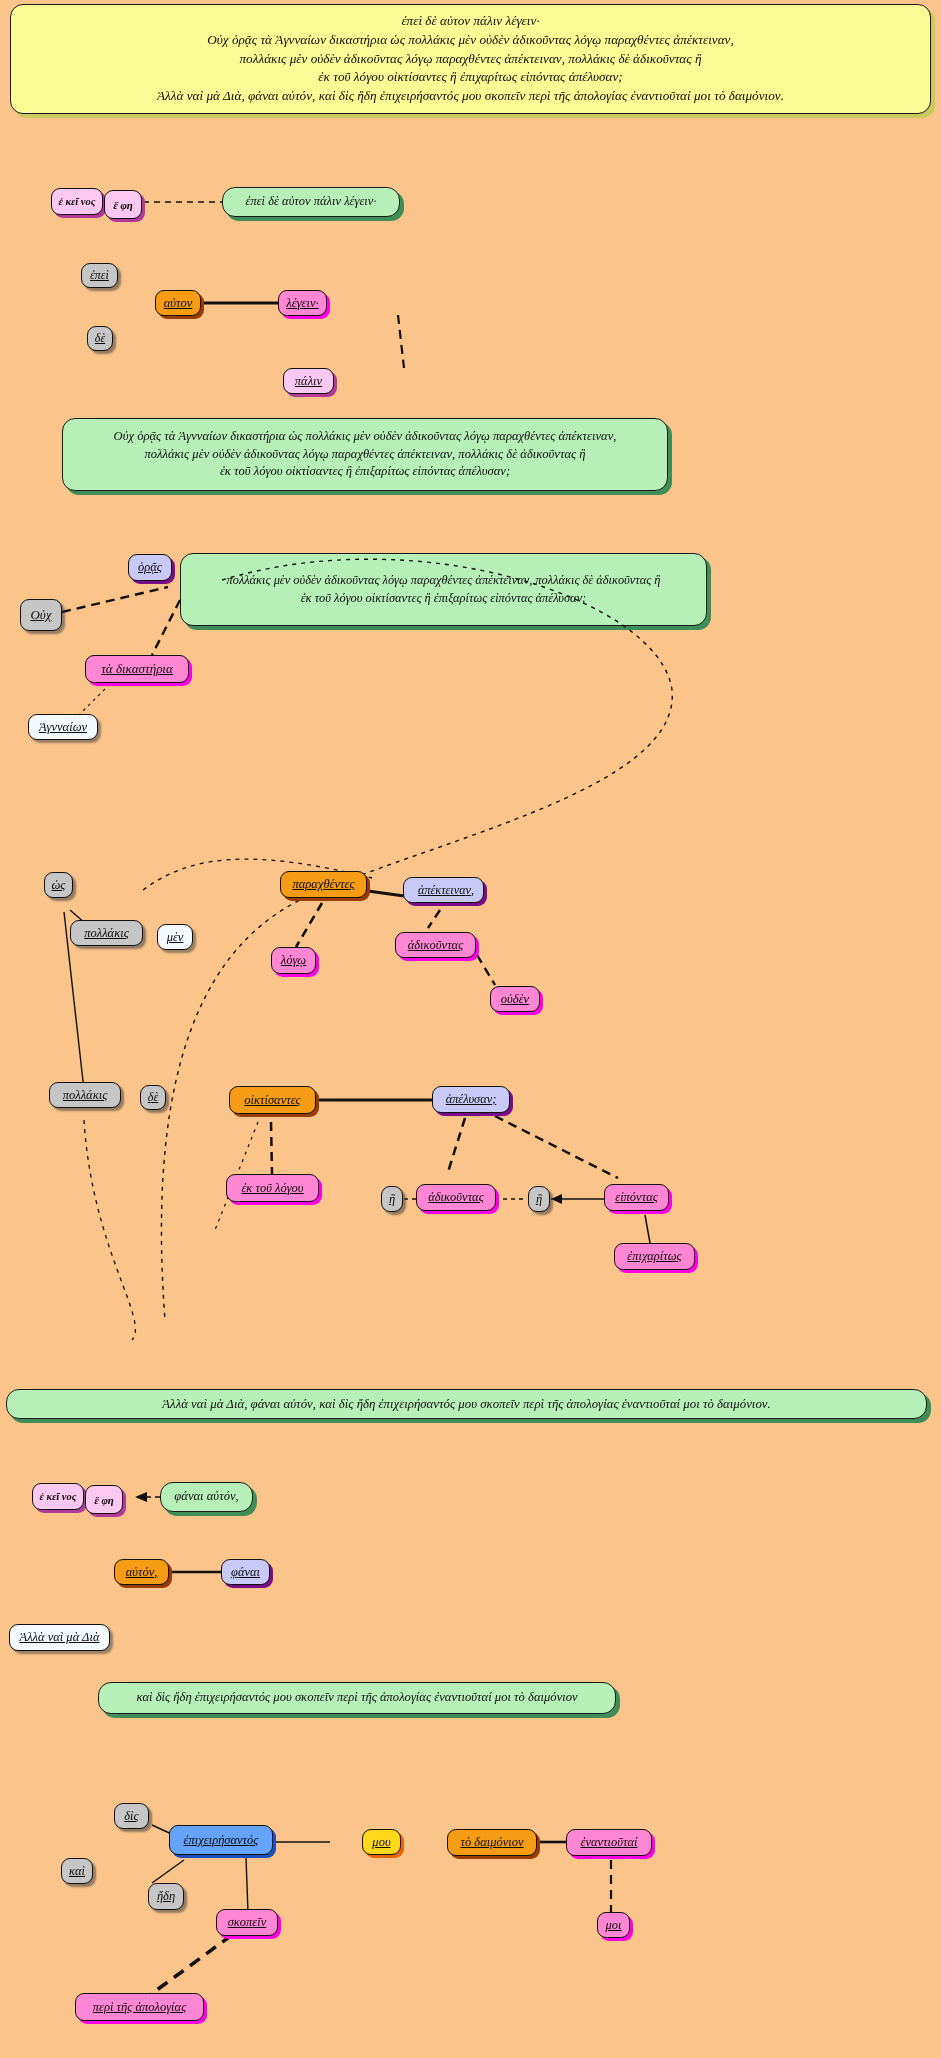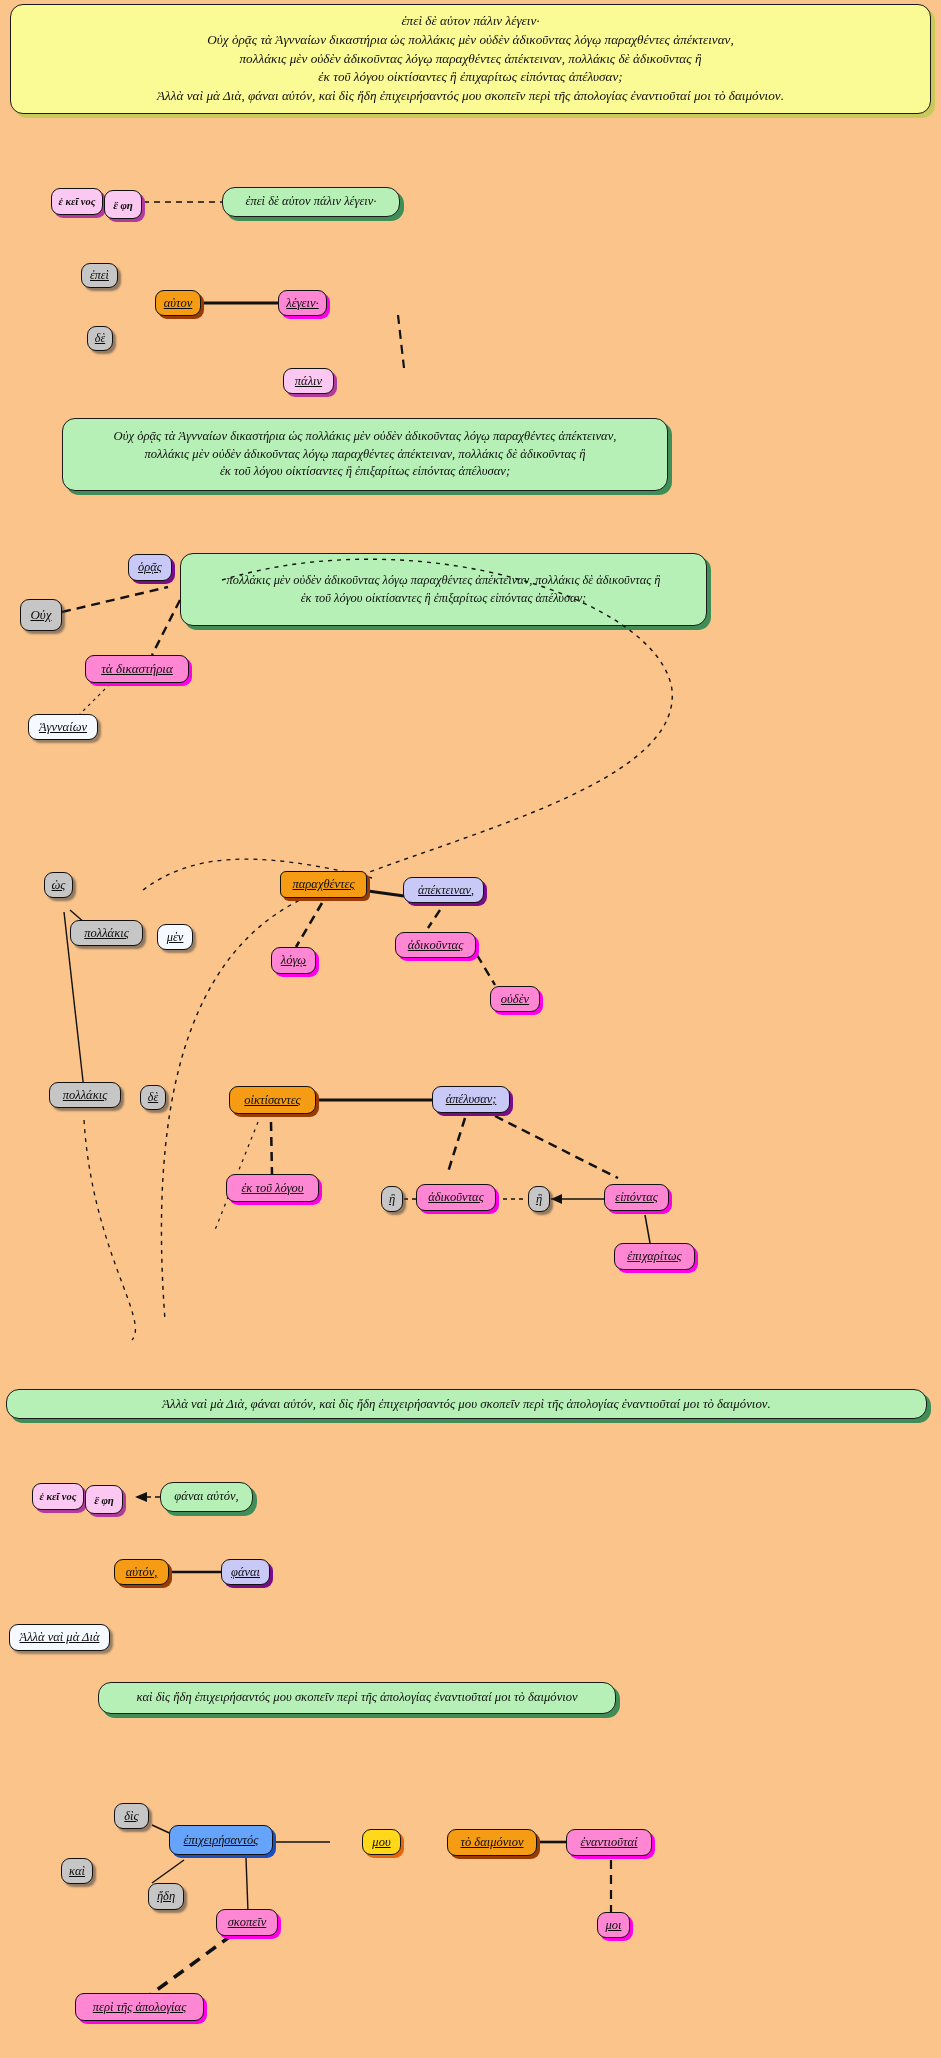--- a/index.html
+++ b/index.html
@@ -191,21 +191,21 @@
     </div>
 
   <div class="node n-grey it" style="left:70px;top:920px;width:73px;height:26px;font-size:12.5px;">
     <span>πολλάκις</span>
     </div>
 
   <div class="node n-white it" style="left:157px;top:924px;width:36px;height:26px;font-size:12.5px;">
     <span>μὲν</span>
     </div>
 
-  <div class="node n-orange it" style="left:280px;top:871px;width:87px;height:27px;font-size:12.5px;border-radius:6px;">
+  <div class="node n-orange it" style="left:280px;top:871px;width:87px;height:27px;font-size:12.5px;">
     <span>παραχθέντες</span>
     </div>
 
   <div class="node n-lav it" style="left:403px;top:877px;width:81px;height:26px;font-size:12.2px;padding-left:12px;">
     <span>ἀπέκτειναν,</span>
     </div>
 
   <div class="node n-pink it" style="left:271px;top:947px;width:45px;height:27px;font-size:12.5px;">
     <span>λόγῳ</span>
     </div>

